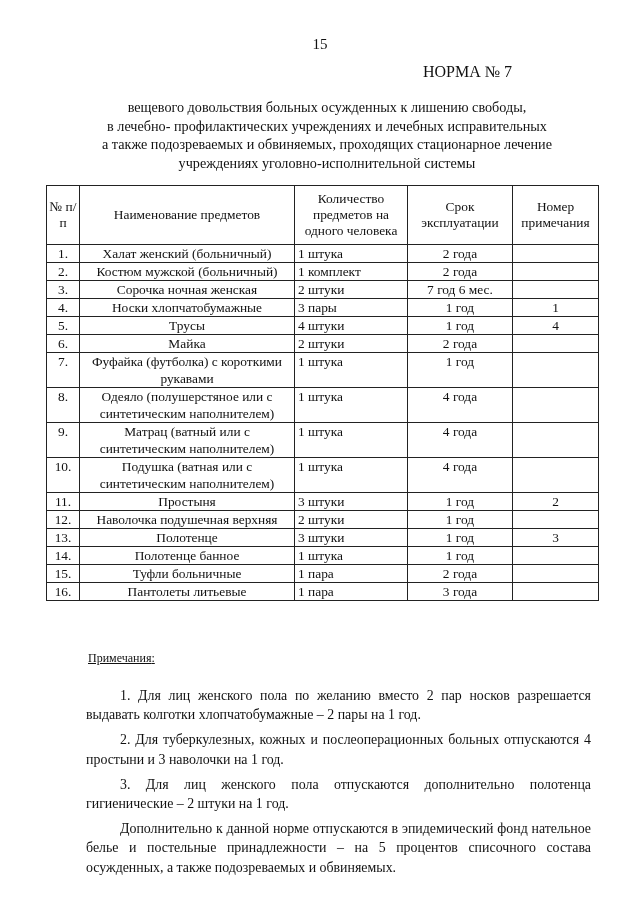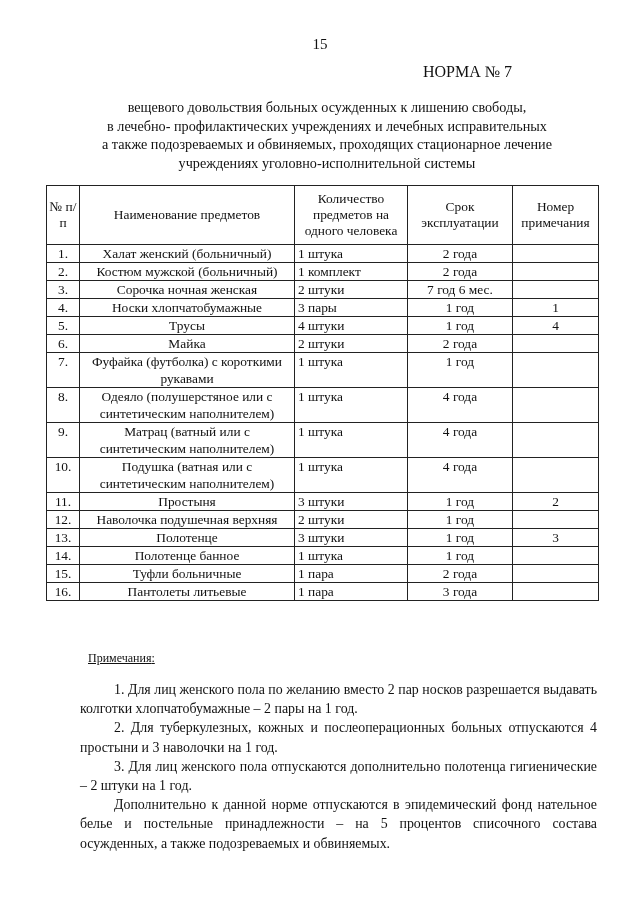--- a/index.html
+++ b/index.html
@@ -14,21 +14,21 @@
   table.norm th { vertical-align: middle; text-align: center; line-height: 16px; padding: 2px 2px; }
   .c-num { width: 26px; text-align: center; }
   .c-name { text-align: center; }
   .c-qty { width: 106px; text-align: left; }
   .c-srok { width: 98px; text-align: center; }
   .c-note { width: 79px; text-align: center; }
   tr.hdr { height: 59px; }
   .notes-head { position: absolute; top: 651px; left: 88px; font-size: 12px; text-decoration: underline; }
   .notes-head .colon { text-decoration: none; }
   .notes { position: absolute; top: 680px; left: 80px; width: 517px; font-size: 13.9px; line-height: 19.2px; text-align: justify; }
-  .notes p { margin: 0; text-indent: 34px; }
+  .notes p { margin: 6px; text-indent: 34px; }
 </style>
 </head>
 <body>
 
 <div class="page-num">15</div>
 <div class="title">НОРМА № 7</div>
 <div class="subtitle">
   <div>вещевого довольствия больных осужденных к лишению свободы,</div>
   <div>в лечебно- профилактических учреждениях и лечебных исправительных</div>
   <div>а также подозреваемых  и обвиняемых, проходящих стационарное лечение</div>

